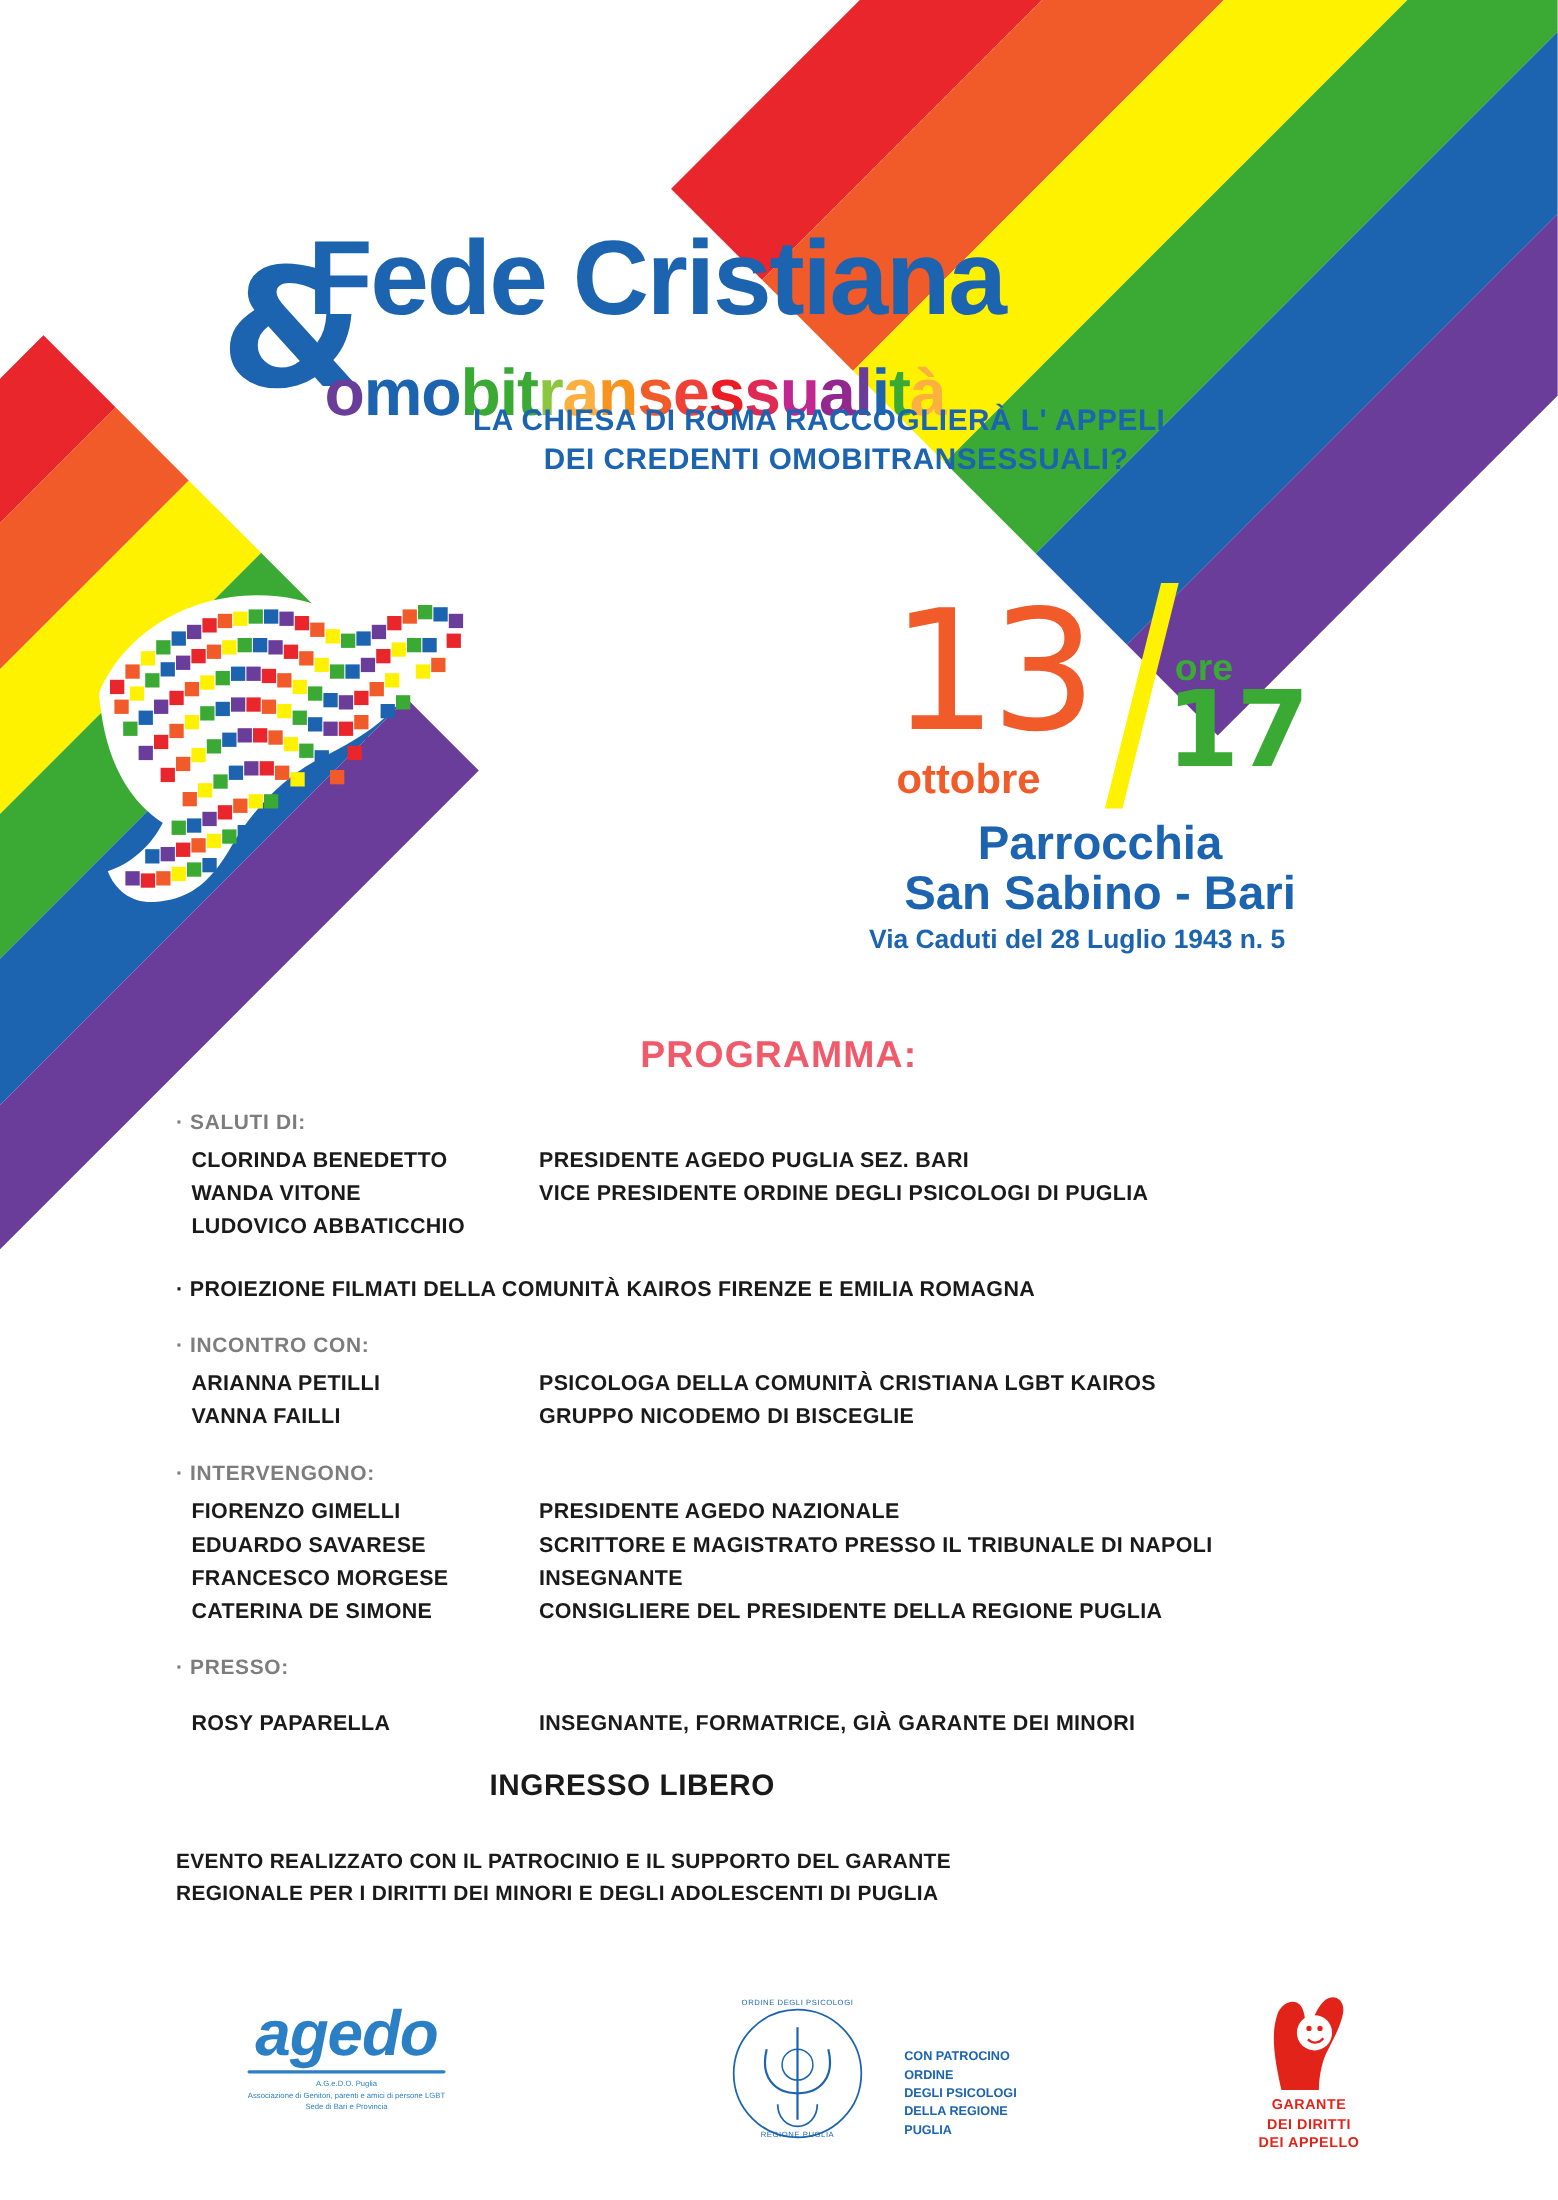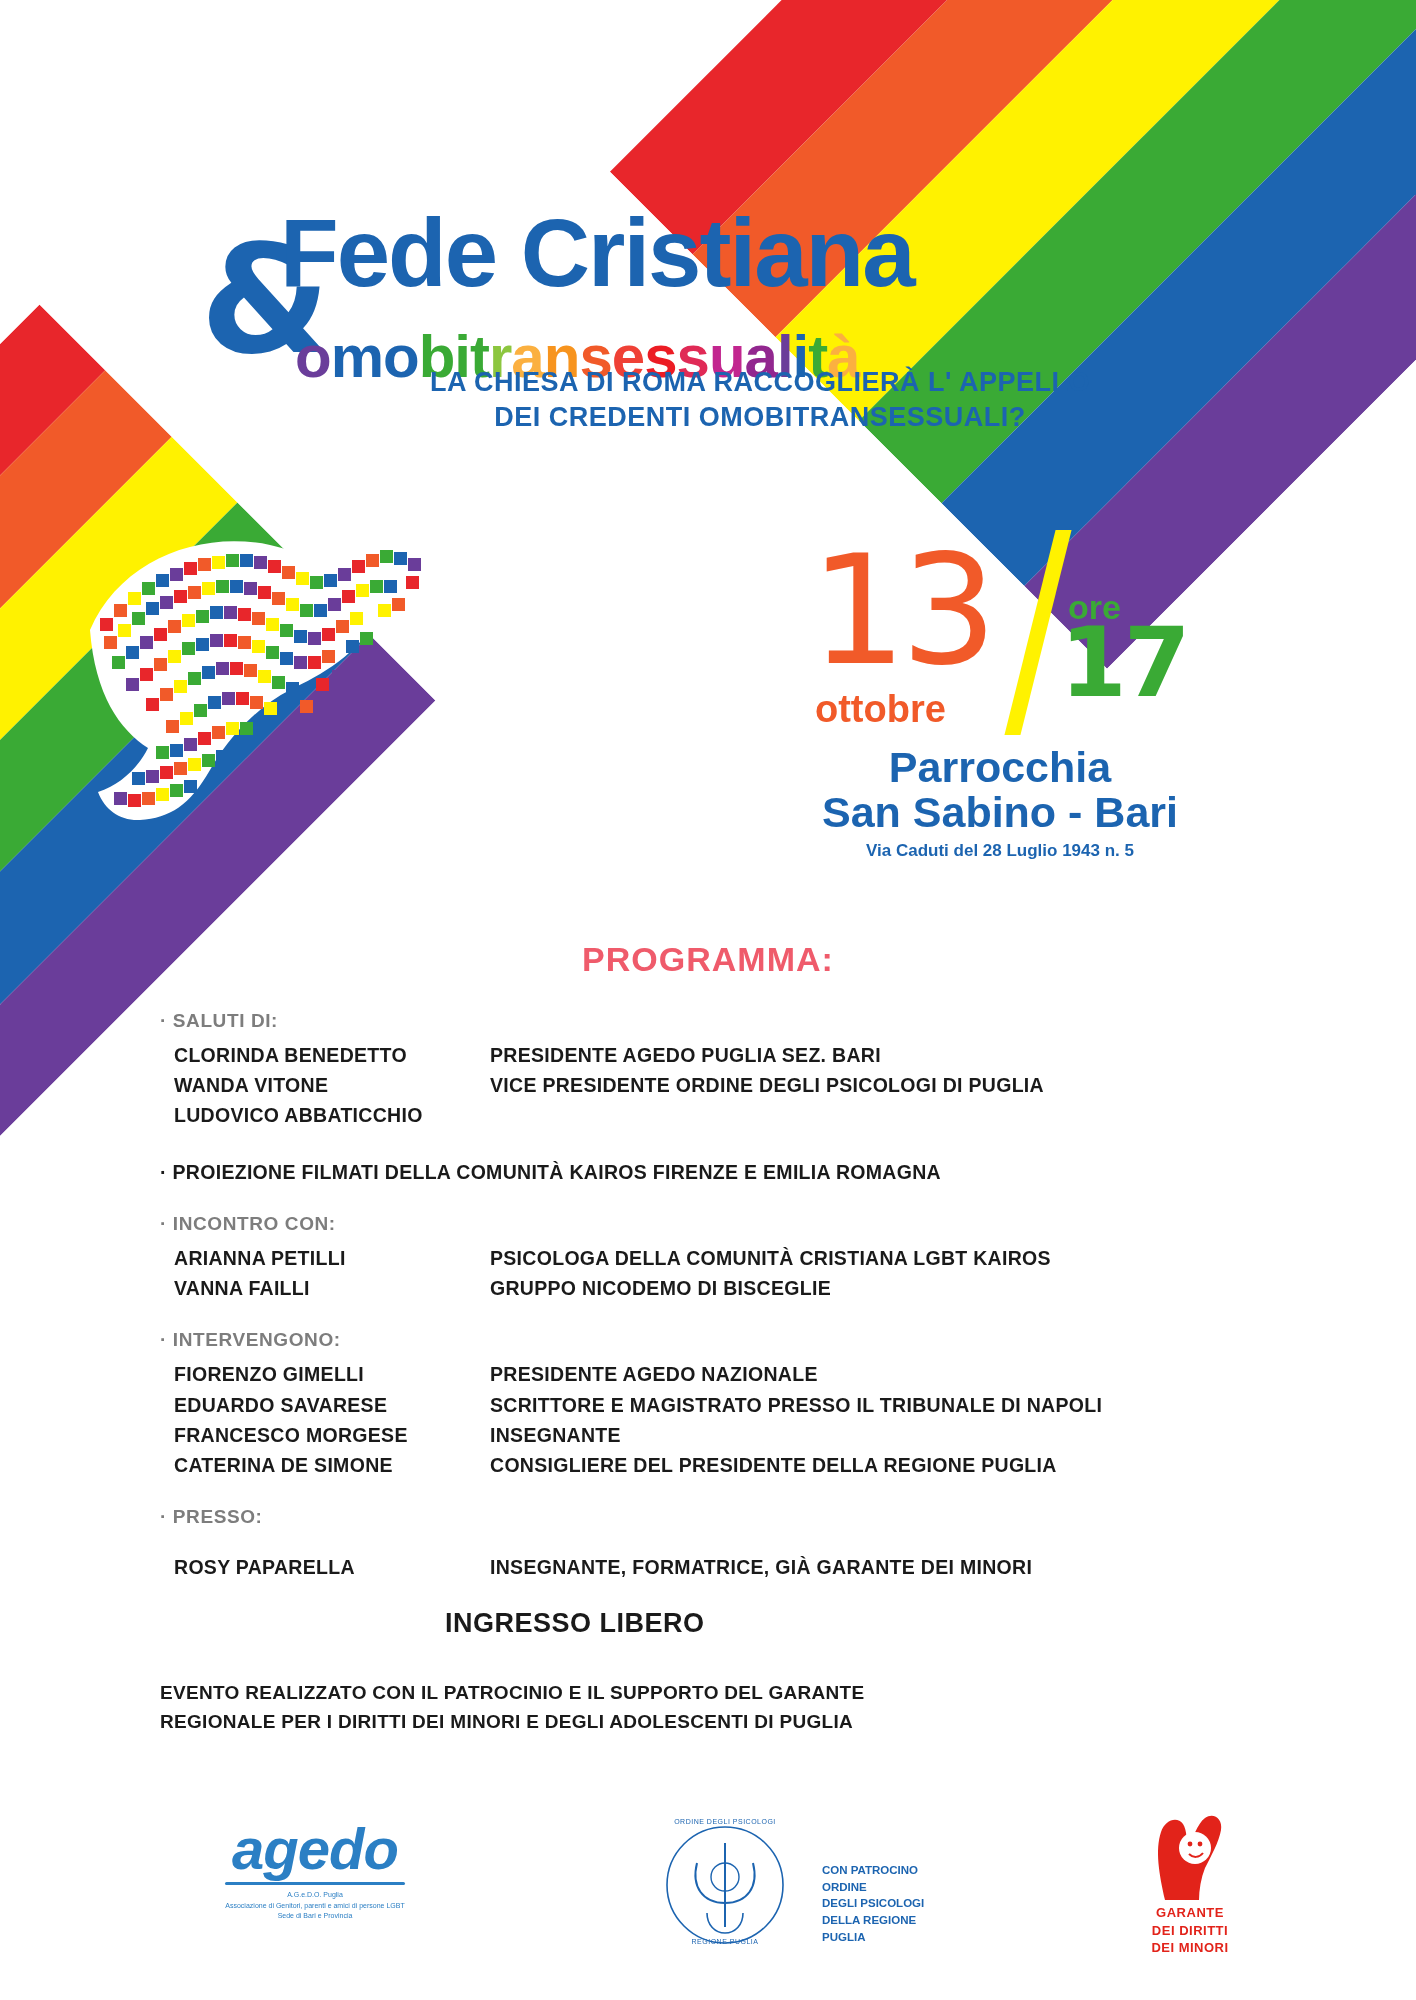--- a/index.html
+++ b/index.html
@@ -181,22 +181,21 @@
     font-size: 43px;
     font-weight: bold;
     color: #1c64b0;
     line-height: 1.05;
   }
   .venue3 {
     position: absolute;
     left: 0px;
     top: 306px;
     width: 420px;
-    text-align: center;
-    font-size: 17px;
+    font-size: 24px;
     font-weight: bold;
     color: #1c64b0;
   }
 
   
   .programma {
     position: absolute;
     left: 0px;
     top: 940px;
     width: 1416px;
@@ -656,16 +655,16 @@
                C46 30 50 16 58 10 C66 4 76 10 74 22 C72 34 64 48 58 60
                C54 70 52 82 52 92 Z" fill="#e2231a"></path>
       <circle cx="48" cy="40" r="16" fill="#ffffff"></circle>
       <circle cx="43" cy="36" r="2.4" fill="#e2231a"></circle>
       <circle cx="53" cy="36" r="2.4" fill="#e2231a"></circle>
       <path d="M42 46 C46 50 52 50 56 45" stroke="#e2231a" stroke-width="2" fill="none"></path>
     </svg>
     <div class="gtxt">
       <div>GARANTE</div>
       <div>DEI DIRITTI</div>
-      <div>DEI MINORI</div>
+      <div>DEI APPELLO</div>
     </div>
   </div>
 </div>
 
 </body></html>

